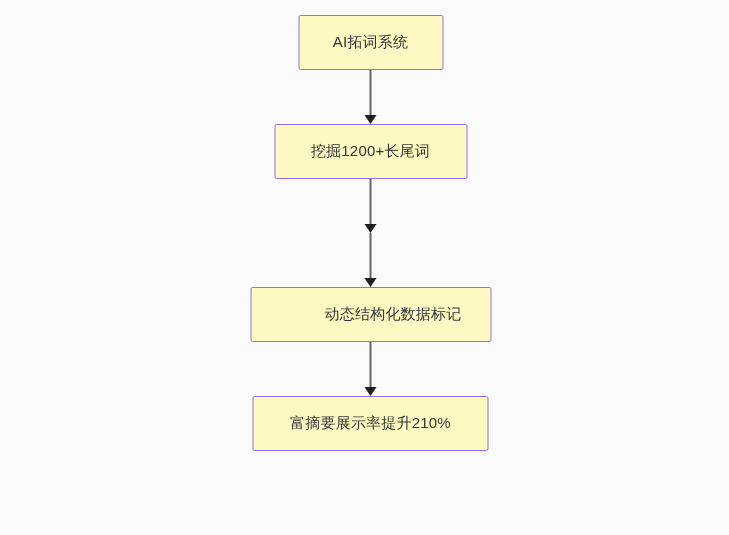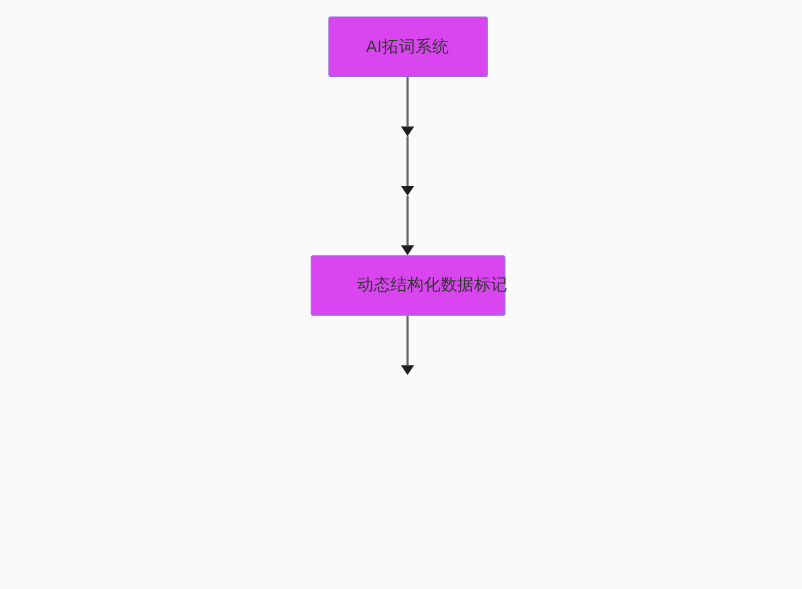--- a/index.html
+++ b/index.html
@@ -23,32 +23,32 @@
     display: flex;
     flex-direction: column;
     align-items: center;
   }
   .node {
     box-sizing: border-box;
     height: 55px;
     display: flex;
     align-items: center;
     justify-content: center;
-    background: #d946ef;
+    background: #fef9c3;
     border: 1.5px solid #9370DB;
     border-radius: 2px;
     color: #333333;
     font-size: 15px;
     letter-spacing: 0.2px;
     white-space: nowrap;
   }
   .n1 { width: 145px; }
   .n2 { width: 193px; }
   .n3 { width: 221px; }
-  .n4 { width: 177px; padding-left: 45px; }
+  .n4 { width: 241px; padding-left: 45px; }
   .n5 { width: 236px; }
   .connector {
     height: 54px;
     display: flex;
     flex-direction: column;
     align-items: center;
   }
   .connector .line {
     width: 2px;
     flex: 1 1 auto;
@@ -70,20 +70,23 @@
 
     <div class="node n1">
       <span>AI拓词系统</span>
     </div>
 
     <div class="connector">
       <div class="line"></div>
       <div class="head"></div>
     </div>
 
+    <div class="node n2">
+      <span>挖掘1200+长尾词</span>
+    </div>
 
     <div class="connector">
       <div class="line"></div>
       <div class="head"></div>
     </div>
 
 
     <div class="connector">
       <div class="line"></div>
       <div class="head"></div>
@@ -91,15 +94,18 @@
 
     <div class="node n4">
       <span>动态结构化数据标记</span>
     </div>
 
     <div class="connector">
       <div class="line"></div>
       <div class="head"></div>
     </div>
 
+    <div class="node n5">
+      <span>富摘要展示率提升210%</span>
+    </div>
 
   </div>
 </div>
 
 </body></html>

